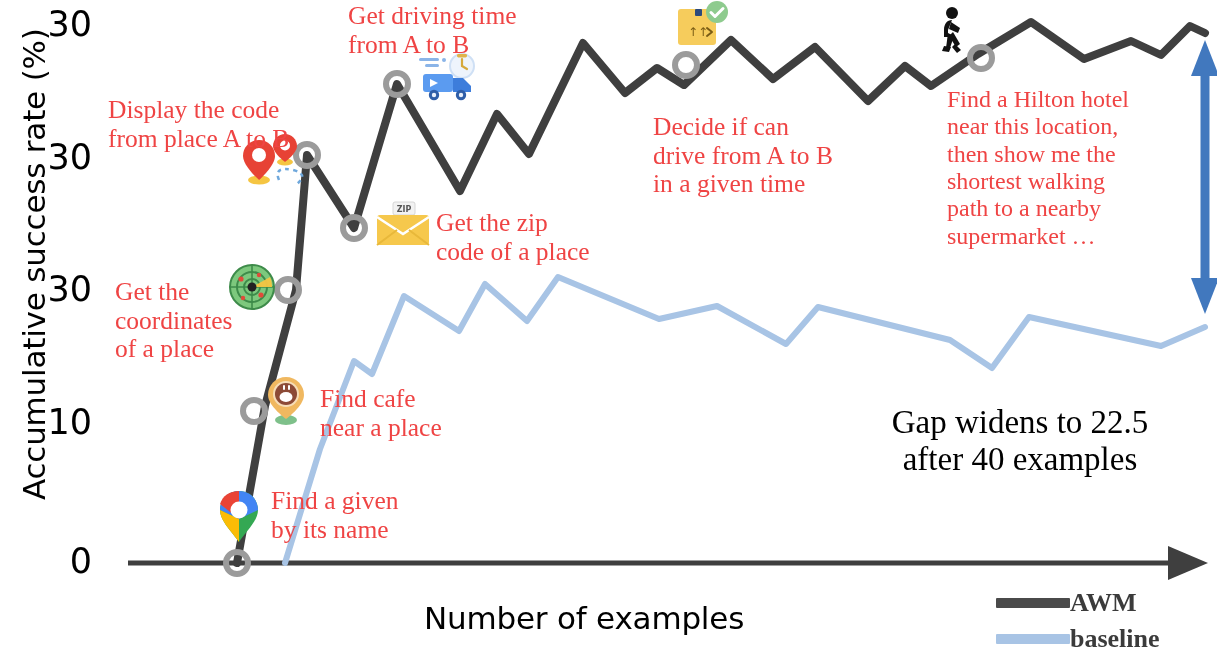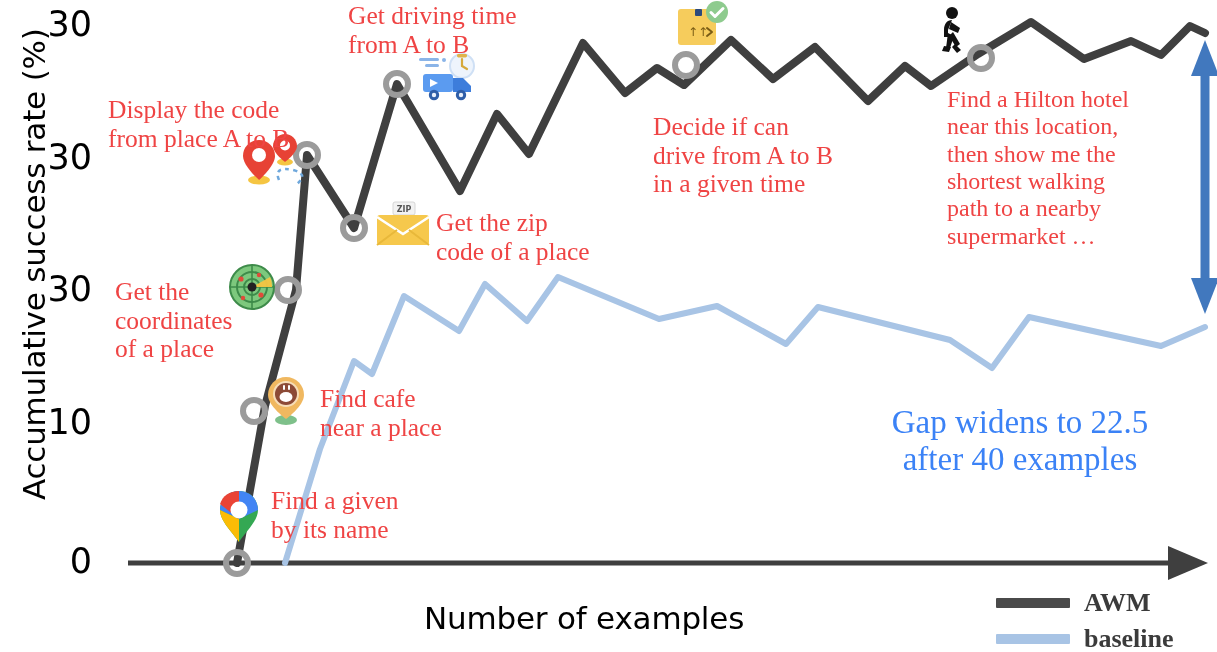--- a/index.html
+++ b/index.html
@@ -65,28 +65,27 @@
   }
   #gap-note {
     position: absolute;
     left: 845px;
     top: 404px;
     width: 350px;
     text-align: center;
     font-family: "Liberation Serif", serif;
     font-size: 33px;
     line-height: 1.12;
-    color: #3b82f6;
+    color: #000000;
     white-space: pre-line;
   }
   .legend-row {
     position: absolute;
     display: flex;
     align-items: center;
-    gap: 14px;
   }
   .legend-swatch {
     width: 74px;
     height: 10px;
     border-radius: 1px;
   }
   .legend-text {
     font-family: "Liberation Serif", serif;
     font-weight: bold;
     font-size: 26px;

